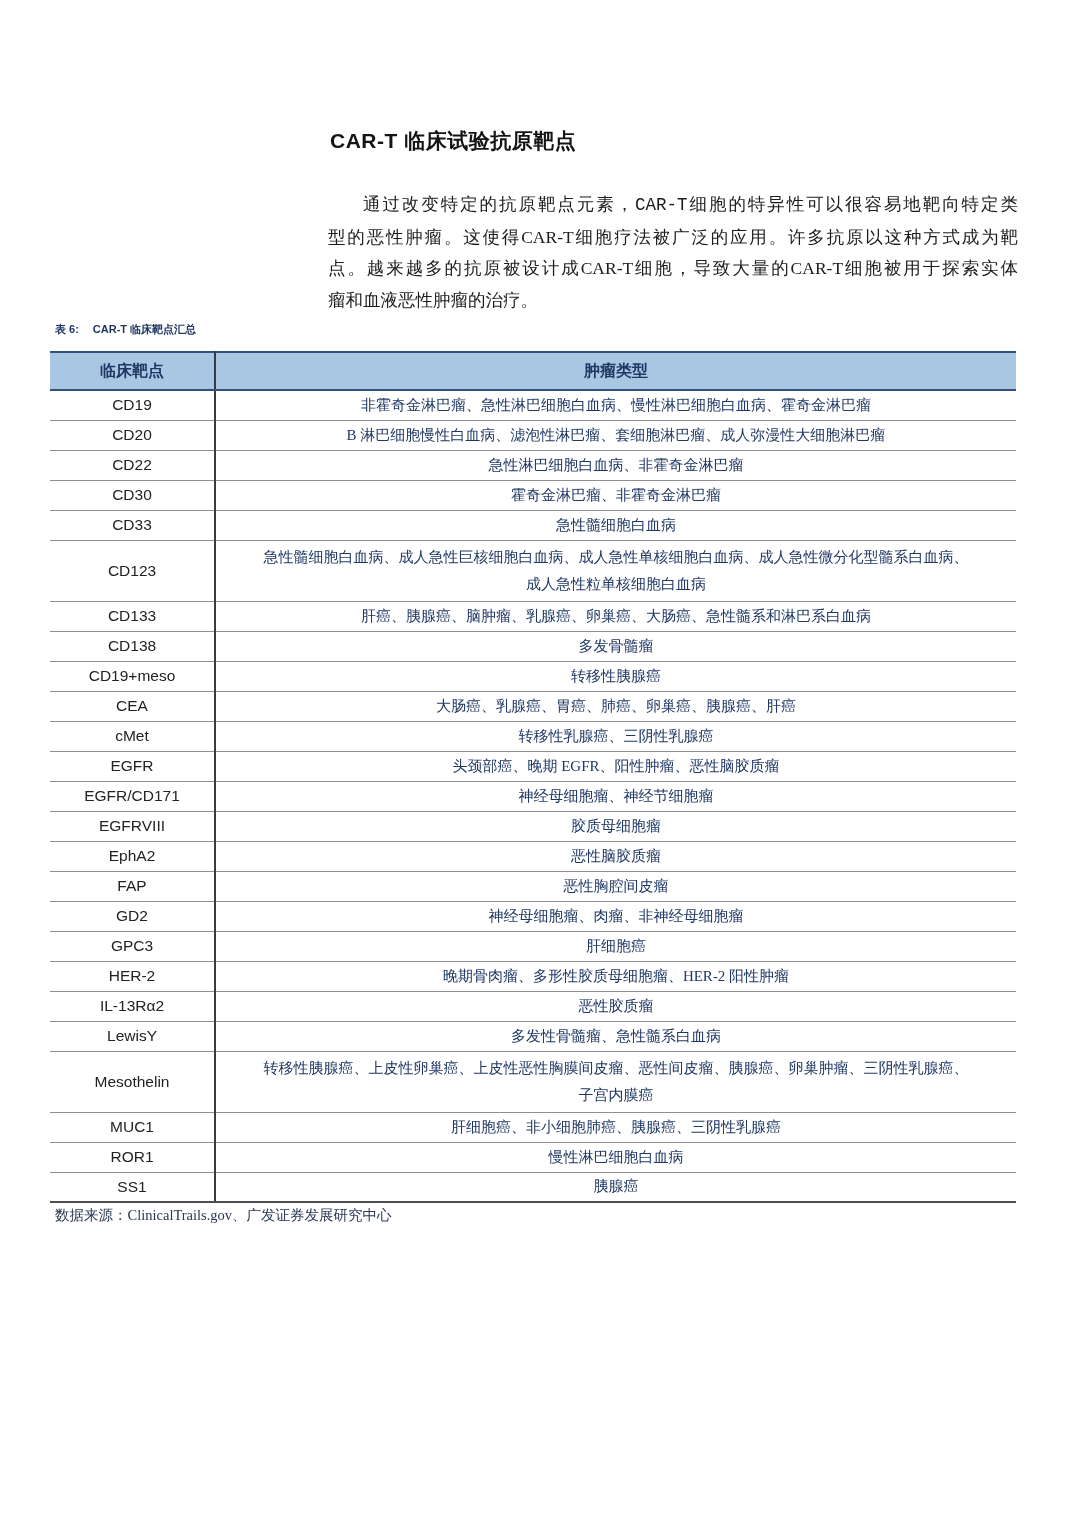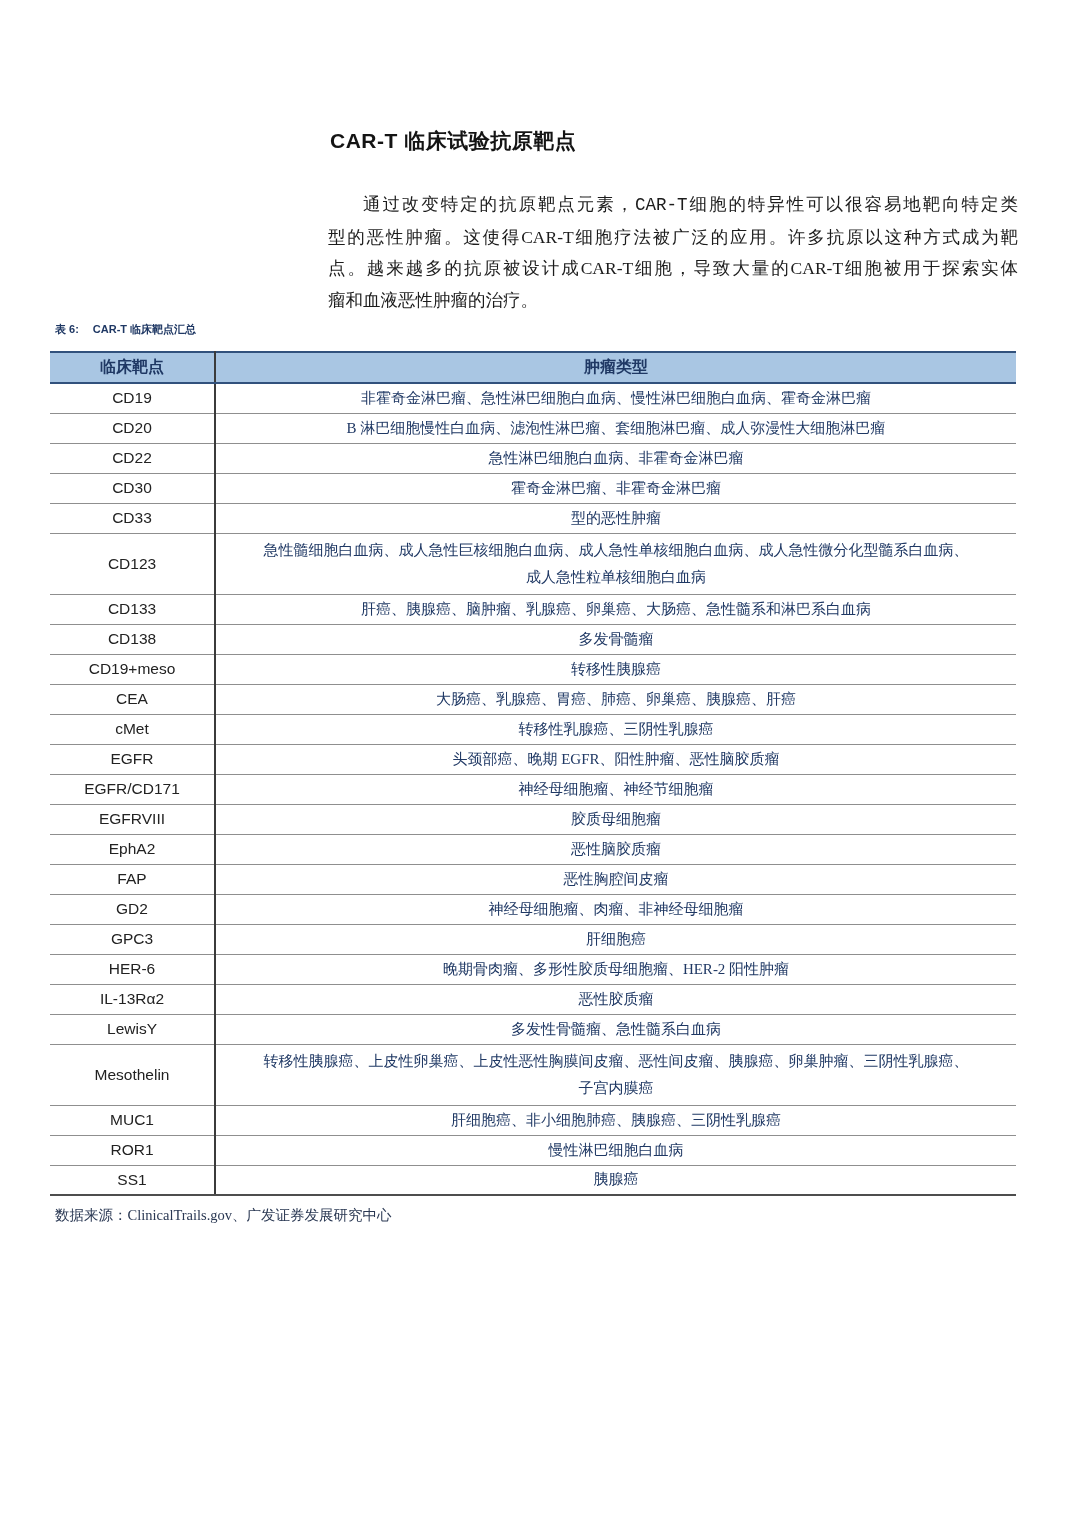--- a/index.html
+++ b/index.html
@@ -45,21 +45,21 @@
     position: absolute; left: 50px; top: 351px;
     width: 966px;
     border-collapse: collapse;
     table-layout: fixed;
   }
   col.c1 { width: 165px; }
   col.c2 { width: 801px; }
 
   th {
     background: var(--header-fill);
-    height: 31px;
+    height: 38px;
     border-top: 2px solid #31517c;
     border-bottom: 2px solid #31517c;
     color: var(--navy);
     font-size: 16px; font-weight: bold;
     text-align: center; vertical-align: middle;
     font-family: "Liberation Sans", sans-serif;
   }
   td { border-bottom: 1px solid #8f8f8f; text-align: center; vertical-align: middle; }
   tr.r    td { height: 30px; }
   tr.tall td { height: 61px; }
@@ -123,21 +123,21 @@
     <tr class="r">
       <td class="tc">CD22</td>
       <td class="uc">急性淋巴细胞白血病、非霍奇金淋巴瘤</td>
     </tr>
     <tr class="r">
       <td class="tc">CD30</td>
       <td class="uc">霍奇金淋巴瘤、非霍奇金淋巴瘤</td>
     </tr>
     <tr class="r">
       <td class="tc">CD33</td>
-      <td class="uc">型的恶性肿瘤</td>
+      <td class="uc">急性髓细胞白血病</td>
     </tr>
     <tr class="tall">
       <td class="tc">CD123</td>
       <td class="uc">急性髓细胞白血病、成人急性巨核细胞白血病、成人急性单核细胞白血病、成人急性微分化型髓系白血病、
 成人急性粒单核细胞白血病</td>
     </tr>
     <tr class="r">
       <td class="tc">CD133</td>
       <td class="uc">肝癌、胰腺癌、脑肿瘤、乳腺癌、卵巢癌、大肠癌、急性髓系和淋巴系白血病</td>
     </tr>
@@ -179,21 +179,21 @@
     </tr>
     <tr class="r">
       <td class="tc">GD2</td>
       <td class="uc">神经母细胞瘤、肉瘤、非神经母细胞瘤</td>
     </tr>
     <tr class="r">
       <td class="tc">GPC3</td>
       <td class="uc">肝细胞癌</td>
     </tr>
     <tr class="r">
-      <td class="tc">HER-6</td>
+      <td class="tc">HER-2</td>
       <td class="uc">晚期骨肉瘤、多形性胶质母细胞瘤、HER-2 阳性肿瘤</td>
     </tr>
     <tr class="r">
       <td class="tc">IL-13Rα2</td>
       <td class="uc">恶性胶质瘤</td>
     </tr>
     <tr class="r">
       <td class="tc">LewisY</td>
       <td class="uc">多发性骨髓瘤、急性髓系白血病</td>
     </tr>

